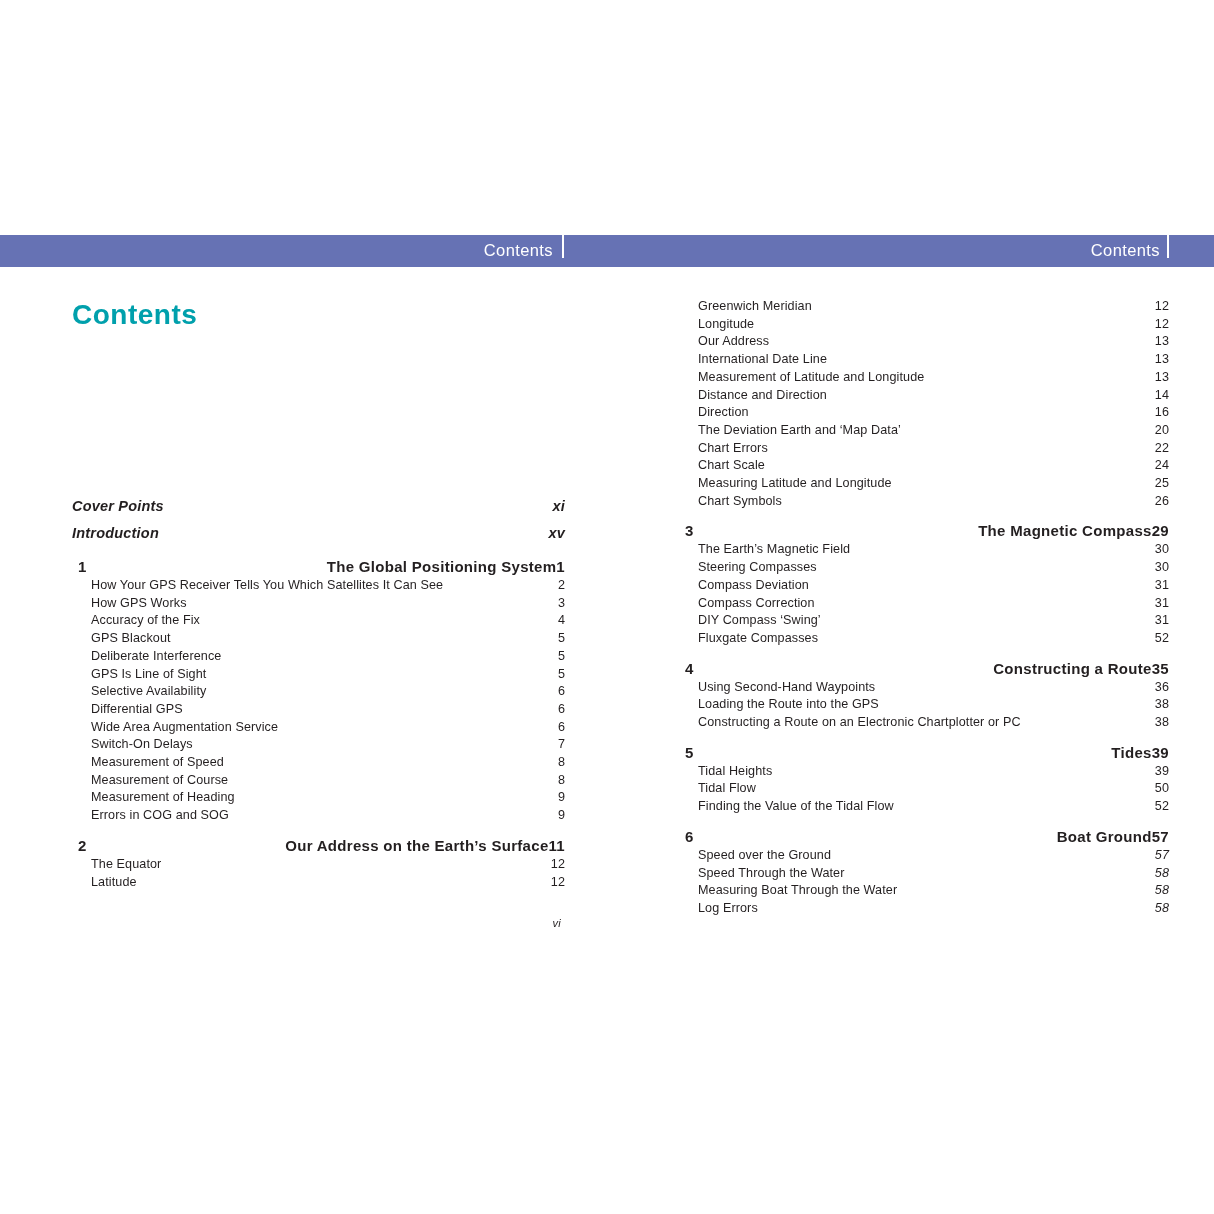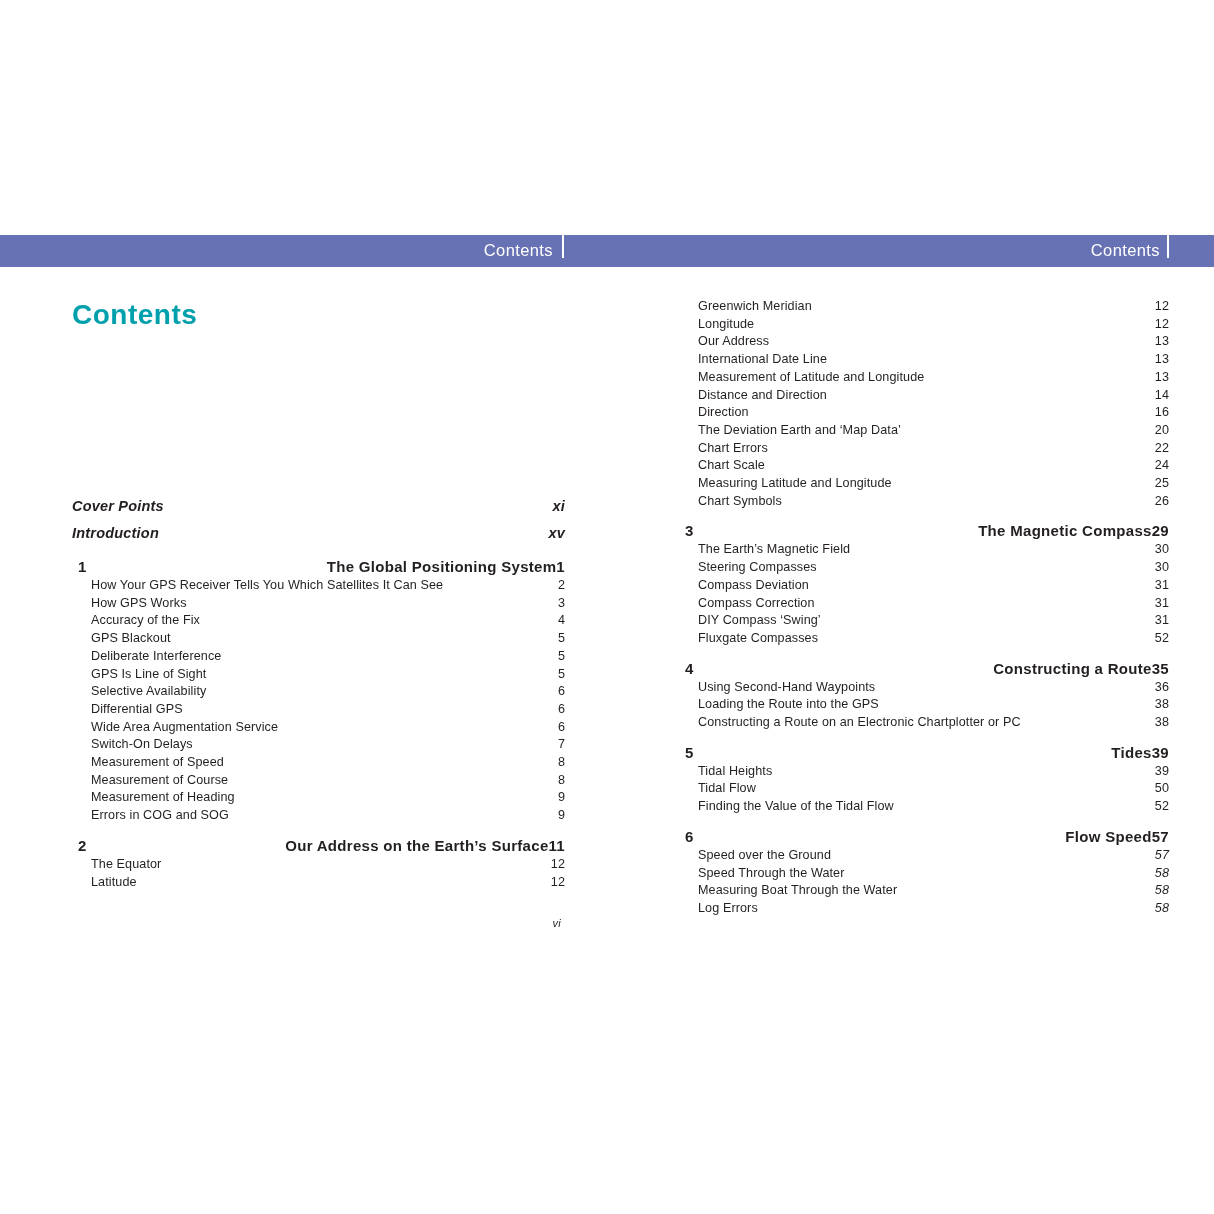--- a/index.html
+++ b/index.html
@@ -271,21 +271,21 @@
             <span class="label">Tidal Flow</span>
             <span class="page-num">50</span>
           </div>
           <div class="row sec-row">
             <span class="label">Finding the Value of the Tidal Flow</span>
             <span class="page-num">52</span>
           </div>
         </div>
         <div class="chapter-head">
           <span class="num">6</span>
-          <span class="title">Flow Speed</span>
+          <span class="title">Boat Ground</span>
           <span class="page-num">57</span>
         </div>
         <div class="sections italic-pages">
           <div class="row sec-row">
             <span class="label">Speed over the Ground</span>
             <span class="page-num">57</span>
           </div>
           <div class="row sec-row">
             <span class="label">Speed Through the Water</span>
             <span class="page-num">58</span>

